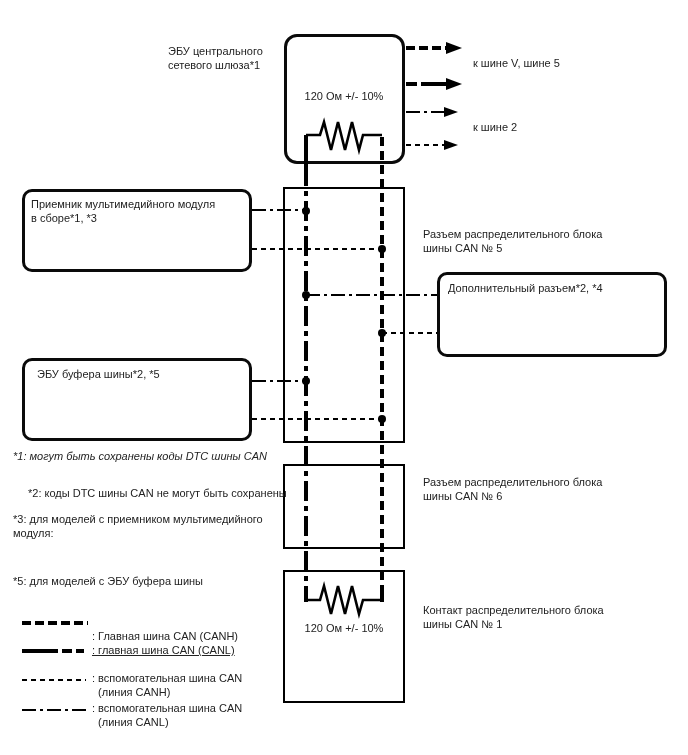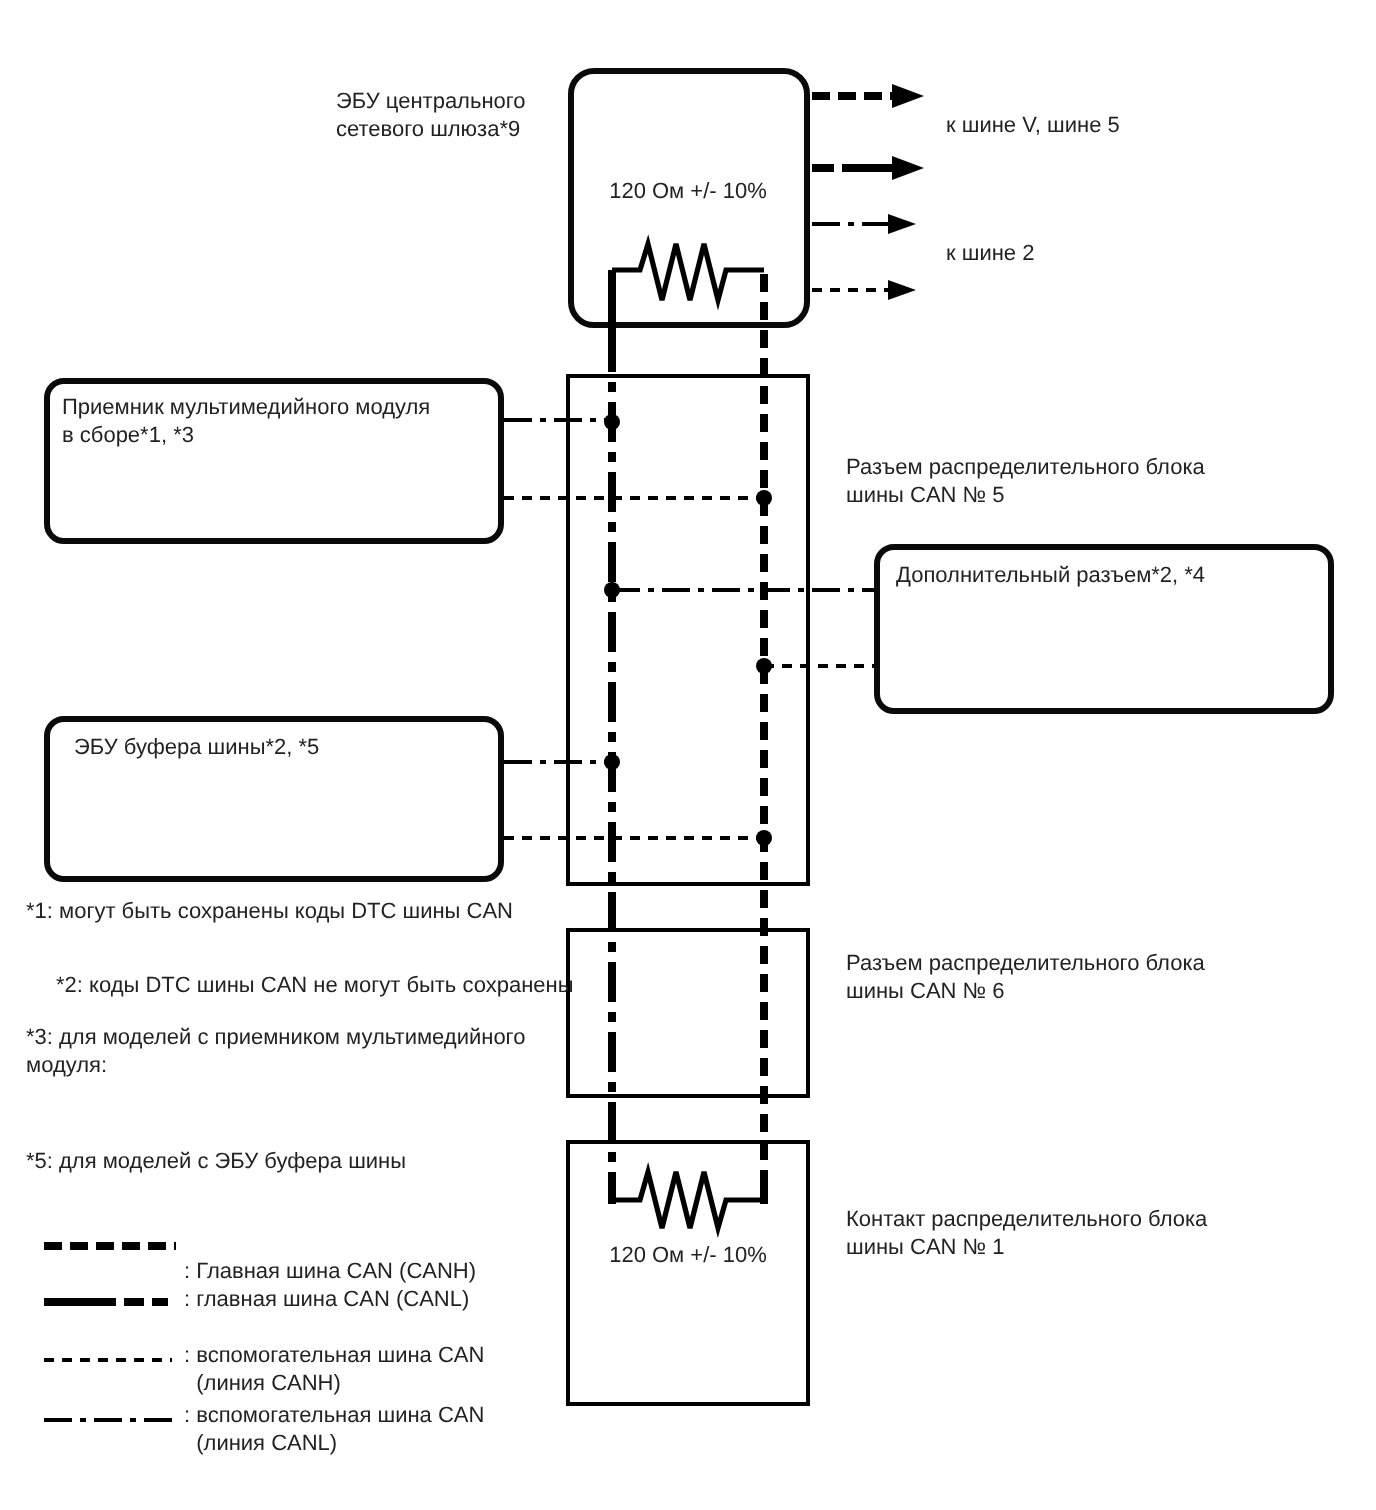--- a/index.html
+++ b/index.html
@@ -72,48 +72,48 @@
   <div class="thick-h solid-h" style="left:421px;top:82px;width:27px;"></div>
   <div class="ah-big" style="left:446px;top:78px;"></div>
 
   <div class="hseg auxl-h" style="left:406px;top:111px;width:40px;"></div>
   <div class="ah-sm" style="left:444px;top:107px;"></div>
 
   <div class="hseg auxh-h" style="left:406px;top:144px;width:40px;"></div>
   <div class="ah-sm" style="left:444px;top:140px;"></div>
 
   <div class="lbl" style="left:168px;top:44px;">ЭБУ центрального
-сетевого шлюза*9</div>
+сетевого шлюза*1</div>
   <div class="lbl ctr" style="left:303px;top:89px;width:82px;">120 Ом +/- 10%</div>
   <div class="lbl" style="left:473px;top:56px;">к шине V, шине 5</div>
   <div class="lbl" style="left:473px;top:120px;">к шине 2</div>
 
   <div class="lbl" style="left:31px;top:197px;">Приемник мультимедийного модуля
 в сборе*1, *3</div>
   <div class="lbl" style="left:423px;top:227px;">Разъем распределительного блока
 шины CAN № 5</div>
   <div class="lbl" style="left:448px;top:281px;">Дополнительный разъем*2, *4</div>
   <div class="lbl" style="left:37px;top:367px;text-align:center;">ЭБУ буфера шины*2, *5</div>
   <div class="lbl" style="left:423px;top:475px;">Разъем распределительного блока
 шины CAN № 6</div>
   <div class="lbl" style="left:423px;top:603px;">Контакт распределительного блока
 шины CAN № 1</div>
   <div class="lbl ctr" style="left:303px;top:621px;width:82px;">120 Ом +/- 10%</div>
 
-  <div class="lbl" style="left:13px;top:449px;">*1: могут быть сохранены коды DTC шины CAN</div>
+  <div class="lbl" style="left:13px;top:449px;font-style:italic;">*1: могут быть сохранены коды DTC шины CAN</div>
   <div class="lbl" style="left:28px;top:486px;">*2: коды DTC шины CAN не могут быть сохранены</div>
   <div class="lbl" style="left:13px;top:512px;">*3: для моделей с приемником мультимедийного
 модуля:</div>
   <div class="lbl" style="left:13px;top:574px;">*5: для моделей с ЭБУ буфера шины</div>
 
   <div class="thick-h mainh-h" style="left:22px;top:621px;width:66px;"></div>
   <div class="legend-lbl" style="left:92px;top:588px;margin-top:41px;">: Главная шина CAN (CANH)</div>
 
   <div class="thick-h" style="left:22px;top:649px;width:62px;background:linear-gradient(to right,#000 0 36px,transparent 36px 40px,#000 40px 50px,transparent 50px 54px,#000 54px 62px);"></div>
-  <div class="legend-lbl" style="left:92px;top:643px;">: главная шина CAN (CANL)</div>
+  <div class="legend-lbl" style="left:92px;top:643px;text-decoration:underline;">: главная шина CAN (CANL)</div>
 
   <div class="hseg auxh-h" style="left:22px;top:679px;width:64px;"></div>
   <div class="legend-lbl" style="left:92px;top:671px;">: вспомогательная шина CAN
   (линия CANH)</div>
 
   <div class="hseg auxl-h" style="left:22px;top:709px;width:66px;"></div>
   <div class="legend-lbl" style="left:92px;top:701px;">: вспомогательная шина CAN
   (линия CANL)</div>
 
 </div>

